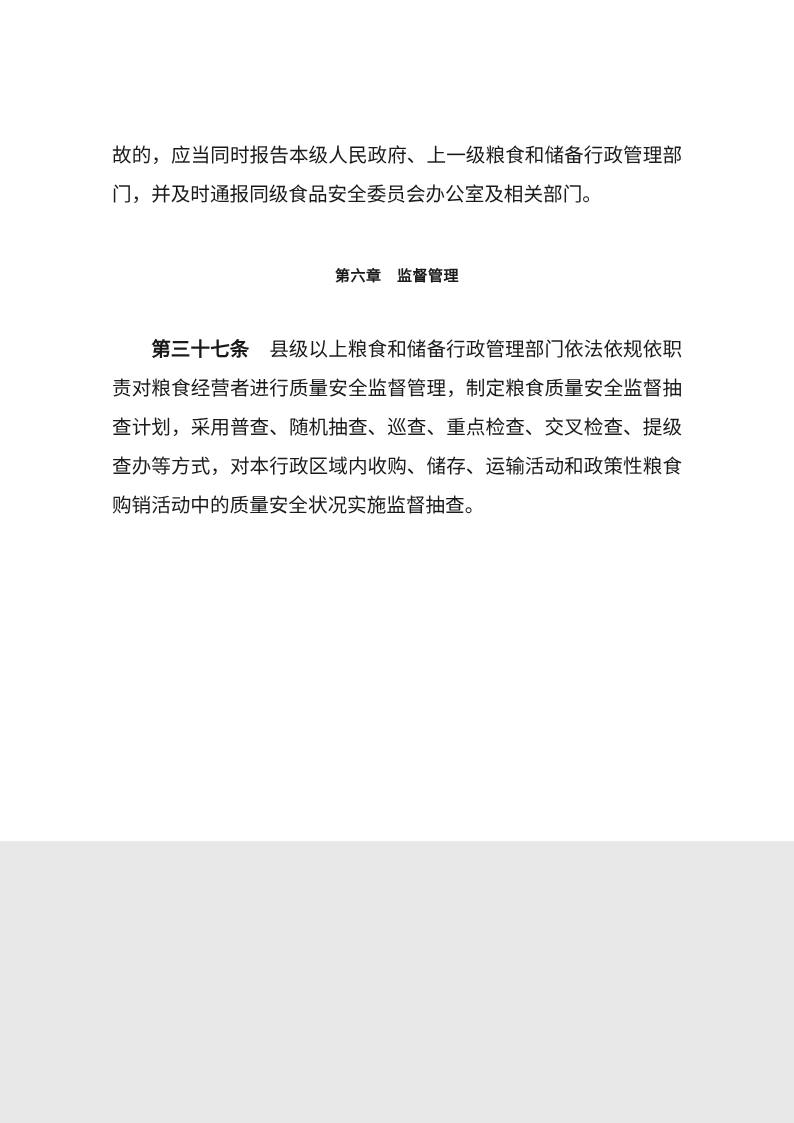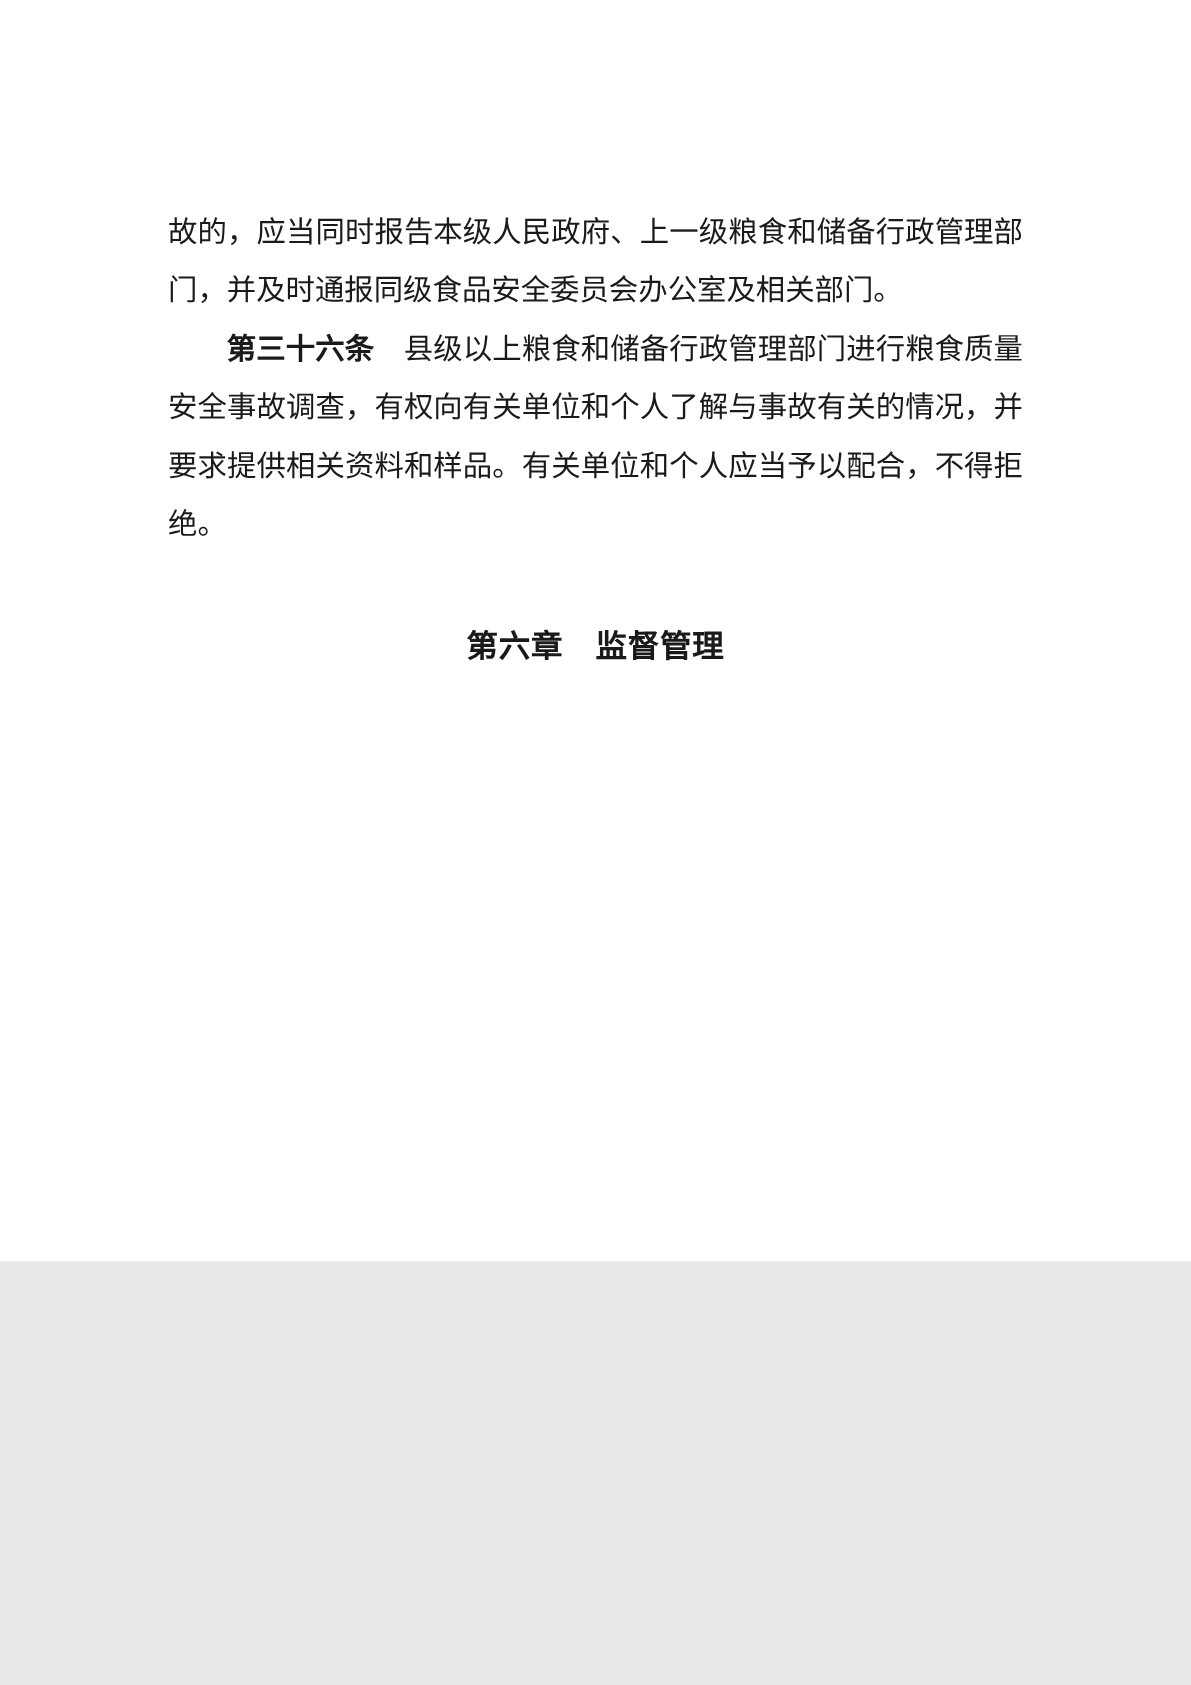--- a/index.html
+++ b/index.html
@@ -38,21 +38,21 @@
   .run {
     font-family: "Liberation Serif", serif;
     font-weight: 400;
   }
   .run-bold {
     font-family: "Liberation Sans", sans-serif;
     font-weight: 700;
   }
   .chapter-heading {
     margin: 42px 0 35px 0;
-    font-size: 21px;
+    font-size: 15px;
     line-height: 39px;
     text-align: center;
     font-family: "Liberation Sans", sans-serif;
     font-weight: 700;
     letter-spacing: 0.5px;
   }
   .page-number {
     position: absolute;
     top: 997px;
     right: 124px;
@@ -62,17 +62,17 @@
     color: #b91c1c;
     white-space: nowrap;
   }
 </style>
 </head>
 <body>
 
 <div class="page">
   <div class="text-column">
       <p class="para"><span class="run">故的，应当同时报告本级人民政府、上一级粮食和储备行政管理部门，并及时通报同级食品安全委员会办公室及相关部门。</span></p>
-      <p class="para indent"><span class="run-bold">第三十六条</span><span class="run">　县级以上粮食和储备行政管理部门进行粮食质量安全事故调查，有权向有关单位和个人了解与事故有关的情况，并要求提供相关资料和样品。有关单位和个人应当予以配合，不得拒绝。</span></p>
       <h2 class="chapter-heading"><span class="run-bold">第六章　监督管理</span></h2>
+      <p class="para indent"><span class="run-bold">第三十七条</span><span class="run">　县级以上粮食和储备行政管理部门依法依规依职责对粮食经营者进行质量安全监督管理，制定粮食质量安全监督抽查计划，采用普查、随机抽查、巡查、重点检查、交叉检查、提级查办等方式，对本行政区域内收购、储存、运输活动和政策性粮食购销活动中的质量安全状况实施监督抽查。</span></p>
     </div>
   <div class="page-number">— 11 —</div>
 </div>
 
 </body></html>

